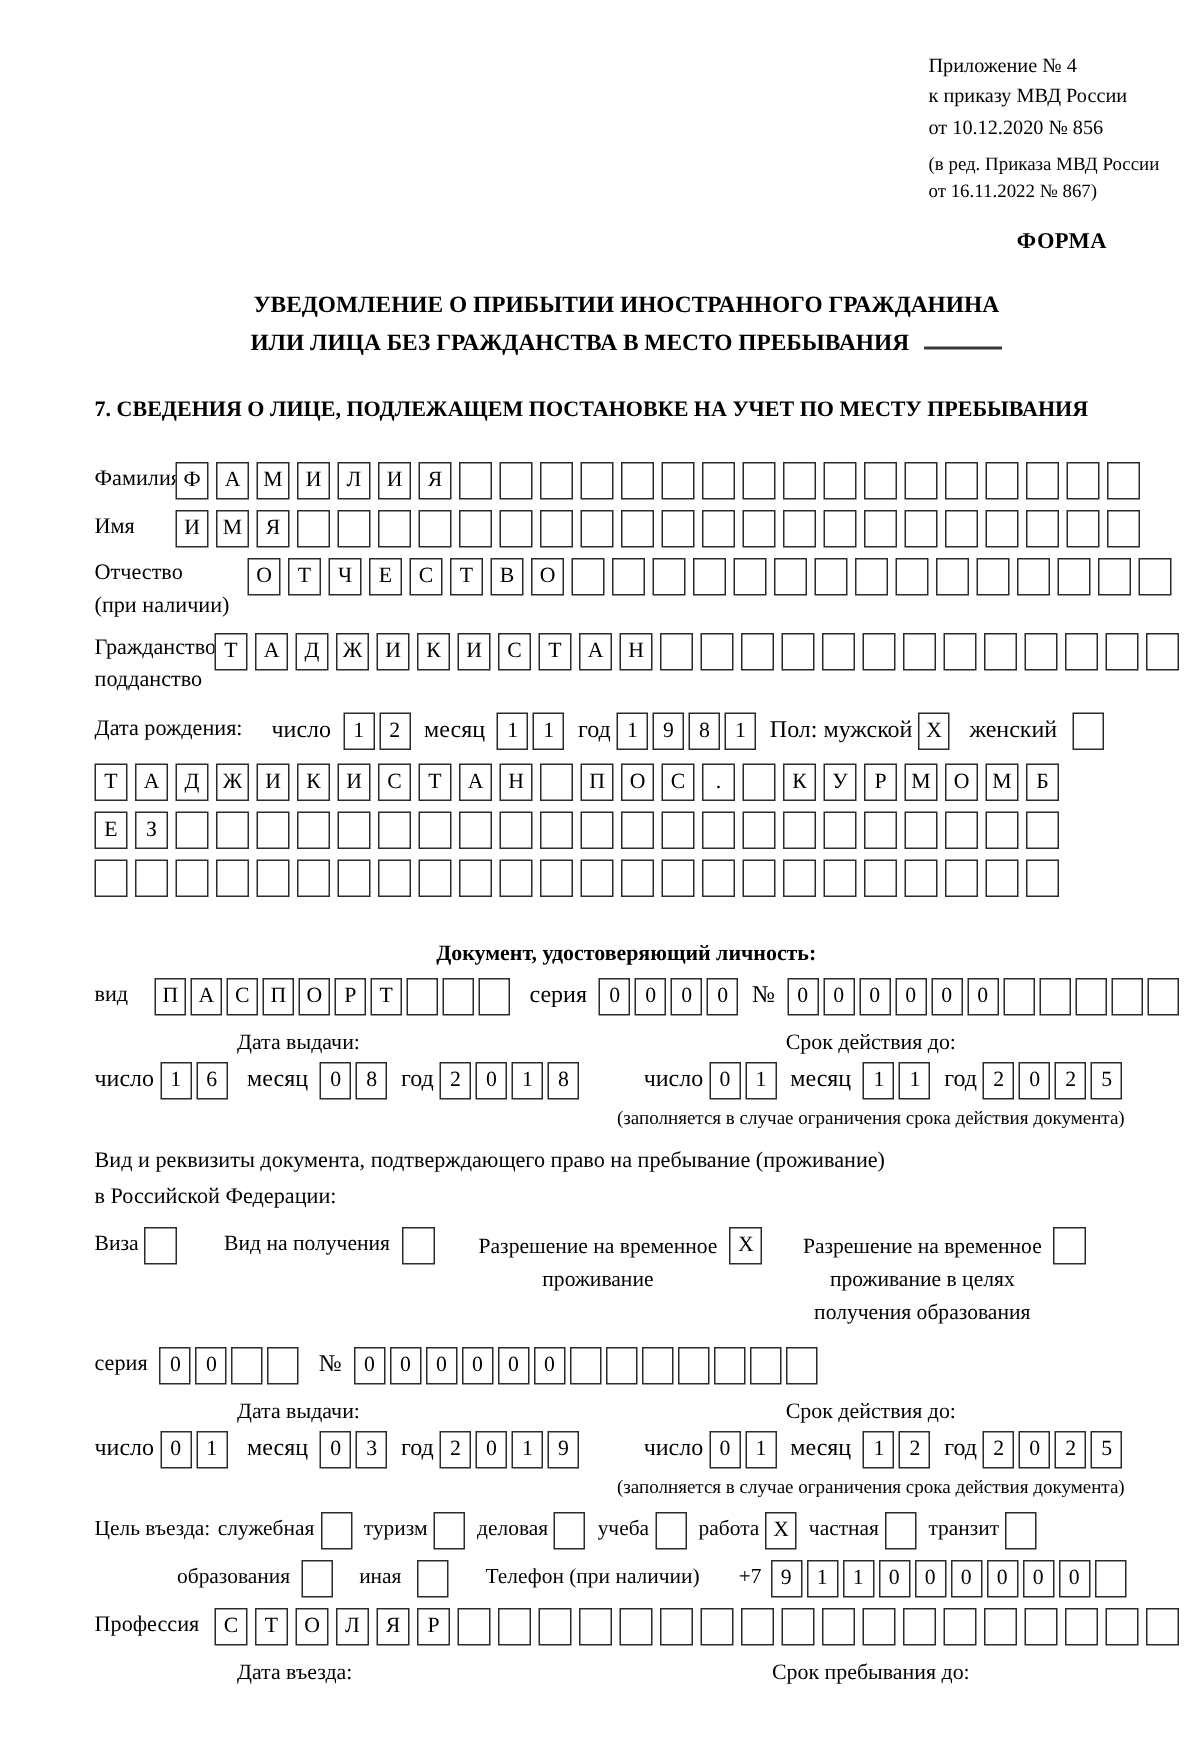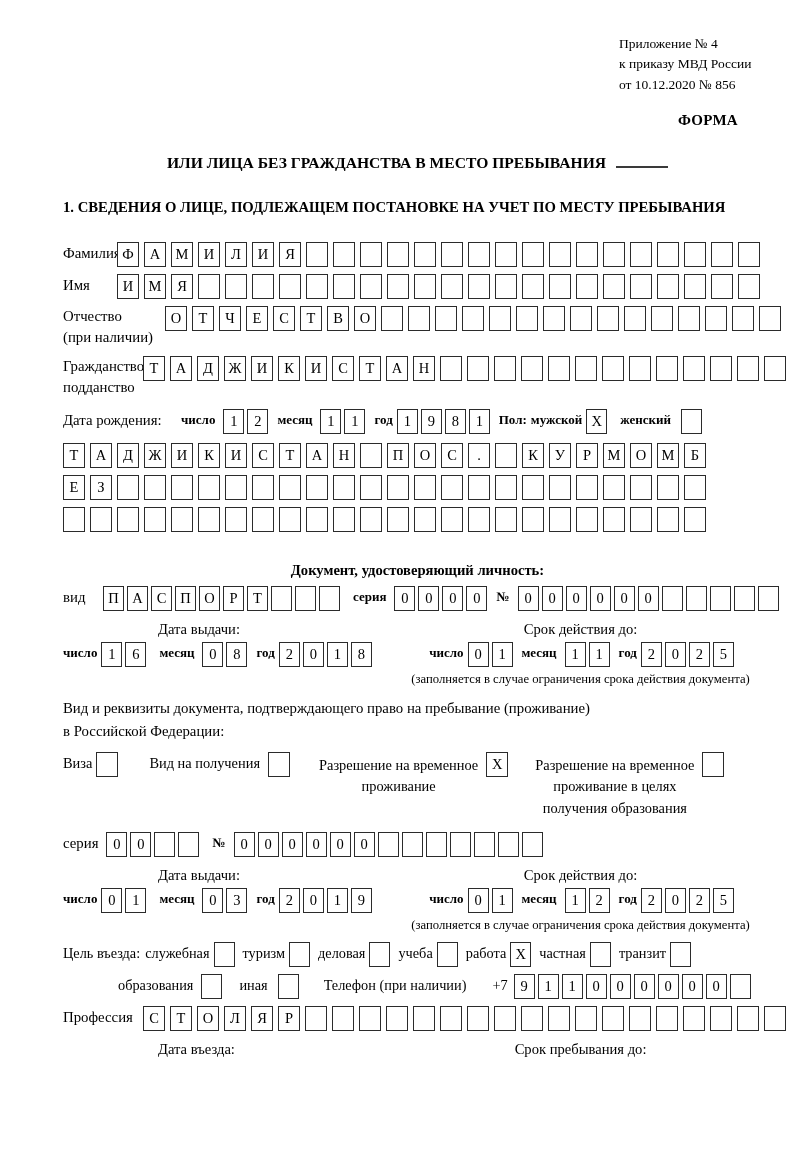--- a/index.html
+++ b/index.html
@@ -28,21 +28,21 @@
     width: 22px; height: 25px; flex: 0 0 auto;
     border: 1.9px solid #2b2b2b; margin-right: 5px;
     display: inline-flex; align-items: center; justify-content: center;
     font-size: 14.5px; background: #fff;
   }
   .tight .cell { width: 21px; margin-right: 3px; }
   .lbl { font-size: 14.8px; padding-top: 3px; flex: 0 0 auto; }
   .lbl-stack { font-size: 14.8px; line-height: 1.45; flex: 0 0 auto; }
   .w54 { width: 54px; } .w80 { width: 80px; } .w102 { width: 102px; }
   .w118 { width: 118px; }
-  .sub { font-size: 13px; padding-top: 3px; flex: 0 0 auto; font-weight: bold; }
+  .sub { font-size: 16px; padding-top: 3px; flex: 0 0 auto; }
   .ml6 { margin-left: 6px; } .ml10 { margin-left: 10px; }
   .mr4 { margin-right: 4px; } .mr8 { margin-right: 8px; }
   .stack-rows > .cells { margin-bottom: 7px; display: flex; }
 
   
   .center-bold { text-align: center; font-weight: bold; font-size: 14.6px; margin-top: 23px; }
 
   
   .dates { display: flex; margin-top: 10px; }
   .datecol { flex: 0 0 auto; }
@@ -72,29 +72,34 @@
 </style>
 </head>
 <body>
 
 <div class="page">
 
   <div class="appendix">
     <div>Приложение № 4</div>
     <div>к приказу МВД России</div>
     <div>от 10.12.2020 № 856</div>
+    <div class="edition">
+      <div>(в ред. Приказа МВД России</div>
+      <div>от 16.11.2022 № 867)</div>
+    </div>
   </div>
 
   <div class="forma">ФОРМА</div>
 
   <div class="title">
+    <div>УВЕДОМЛЕНИЕ О ПРИБЫТИИ ИНОСТРАННОГО ГРАЖДАНИНА</div>
     <div><span>ИЛИ ЛИЦА БЕЗ ГРАЖДАНСТВА В МЕСТО ПРЕБЫВАНИЯ</span><span class="uline"></span></div>
   </div>
 
-  <div class="sec">1. СВЕДЕНИЯ О ЛИЦЕ, ПОДЛЕЖАЩЕМ ПОСТАНОВКЕ НА УЧЕТ ПО МЕСТУ ПРЕБЫВАНИЯ</div>
+  <div class="sec">7. СВЕДЕНИЯ О ЛИЦЕ, ПОДЛЕЖАЩЕМ ПОСТАНОВКЕ НА УЧЕТ ПО МЕСТУ ПРЕБЫВАНИЯ</div>
 
   <div class="row" style="margin-top:26px">
     <span class="lbl w54">Фамилия</span>
     <span class="cells">
         <span class="cell">Ф</span>
         <span class="cell">А</span>
         <span class="cell">М</span>
         <span class="cell">И</span>
         <span class="cell">Л</span>
         <span class="cell">И</span>

